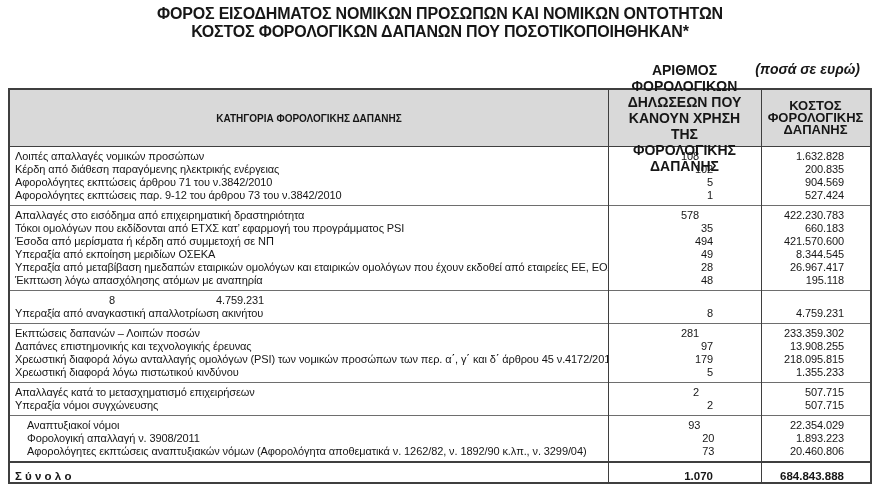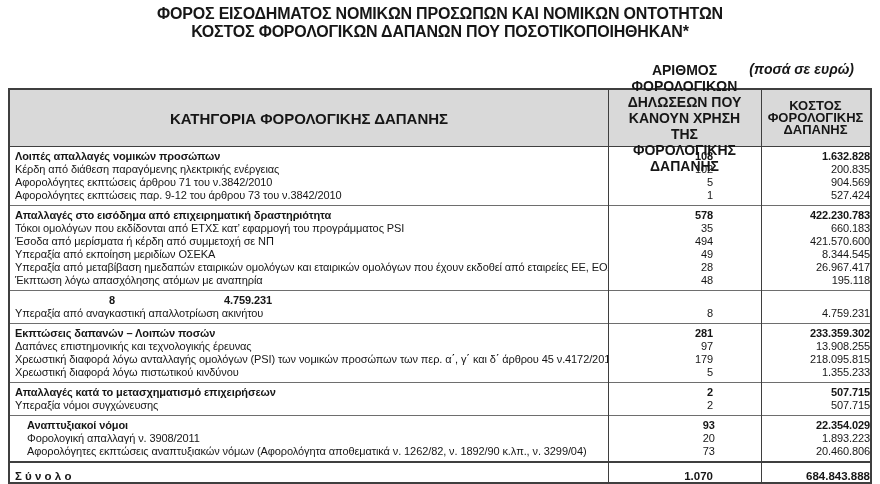--- a/index.html
+++ b/index.html
@@ -5,46 +5,46 @@
   html,body{margin:0;padding:0;background:#fff;}
   .page{
     position:relative;width:880px;height:484px;background:#ffffff;
     font-family:"Liberation Sans", sans-serif;color:#161616;overflow:hidden;
   }
   .doc-title{
     position:absolute;top:5px;left:0;width:100%;text-align:center;
     font-weight:bold;font-size:16px;line-height:18px;letter-spacing:-0.2px;
   }
   .currency-note{
-    position:absolute;top:61px;right:26px;
+    position:absolute;top:61px;right:20px;
     font-weight:bold;font-style:italic;font-size:14px;
   }
   .etable{
     position:absolute;left:8px;top:88px;width:860px;
     border:2px solid #3f3f3f;background:#fff;
   }
   .thead{
     display:flex;background:#d9d9d9;border-bottom:1px solid #3f3f3f;
     height:56px;font-weight:bold;text-align:center;
   }
   .th{display:flex;align-items:center;justify-content:center;padding:0 10px;box-sizing:border-box;}
-  .th.c1{width:598px;font-size:15px;}
+  .th.c1{width:598px;font-size:10px;}
   .th.c2{width:153px;font-size:14px;line-height:16px;}
   .th.c3{width:109px;font-size:13px;line-height:12px;}
   .vline{position:absolute;top:0;bottom:0;width:1px;background:#3f3f3f;z-index:2;}
   .vline.v1{left:598px;}
   .vline.v2{left:751px;}
   .section{padding:3px 0 3px 0;border-bottom:1px solid #6e6e6e;}
   .section.last{border-bottom:none;margin-left:12px;}
   .trow{display:flex;font-size:11px;line-height:13px;letter-spacing:-0.1px;}
-  .trow.bold{font-weight:bold;}
+  .trow.bold{font-weight:normal;gap:18px;}
   .cell{box-sizing:border-box;}
   .cell.c1{width:598px;padding-left:5px;white-space:nowrap;overflow:hidden;}
   .cell.c2{width:153px;text-align:right;padding-right:48px;padding-left:34px;}
-  .cell.c3{width:109px;text-align:right;}
+  .cell.c3{width:109px;text-align:right;padding-right:26px;}
   .total-row{
     display:flex;align-items:flex-end;border-top:2px solid #3f3f3f;
     height:19px;font-weight:bold;font-size:11.5px;
   }
 </style>
 </head>
 <body>
 
 <div class="page">
 

